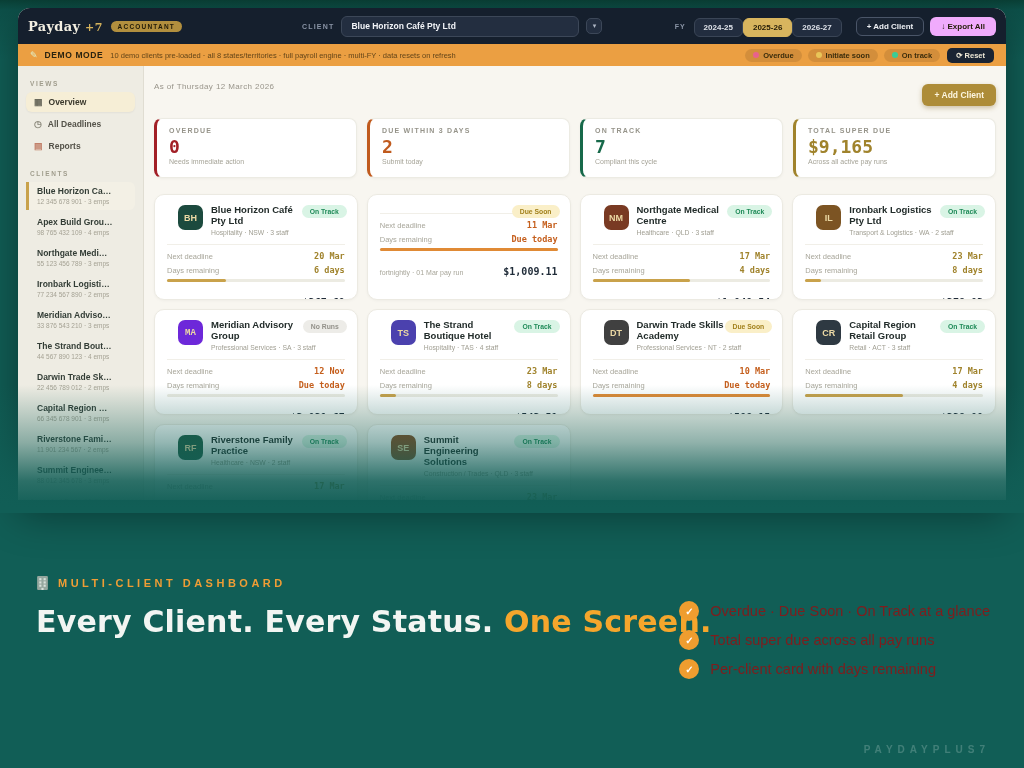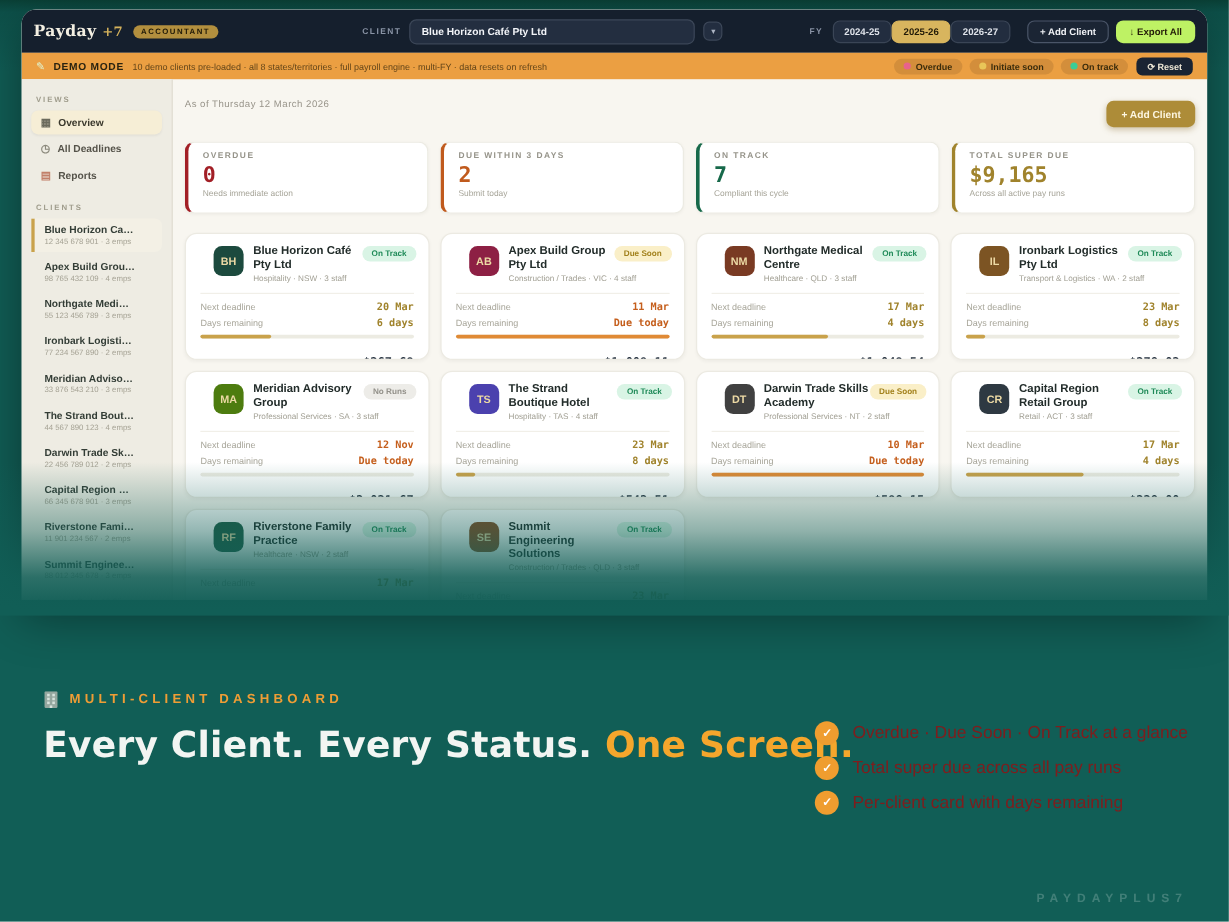--- a/index.html
+++ b/index.html
@@ -23,21 +23,21 @@
   .acct-badge{ background:#b28f3e; color:#201a08; font-size:6.5px; font-weight:800; letter-spacing:1.2px; padding:2px 7px; border-radius:999px; }
   .client-group{ margin-left:112px; display:flex; align-items:center; gap:7px; }
   .client-label{ font-size:7px; font-weight:700; letter-spacing:1.2px; color:#8a94a6; }
   .client-select{ width:238px; height:21px; background:#232e40; border:1px solid #3c4758; border-radius:6px; display:flex; align-items:center; padding:0 9px; font-size:8.5px; font-weight:700; color:#f2f4f8; }
   .client-caret{ width:16px; height:16px; background:#232e40; border:1px solid #3c4758; border-radius:5px; color:#aeb6c4; font-size:7px; display:flex; align-items:center; justify-content:center; }
   .top-right{ margin-left:auto; display:flex; align-items:center; gap:6px; }
   .fy-label{ font-size:7px; font-weight:700; letter-spacing:1px; color:#8a94a6; margin-right:2px;}
   .fy-pill{ font-family:inherit; background:#222d3f; border:1px solid #3a4556; color:#dfe3ea; font-size:8px; font-weight:700; padding:4px 9px; border-radius:6px; cursor:pointer;}
   .fy-pill.active{ background:#d8b55e; border-color:#d8b55e; color:#211a07; }
   .btn-ghost{ font-family:inherit; background:#1b2534; border:1px solid #4a5568; color:#eef0f4; font-size:8px; font-weight:700; padding:4px 10px; border-radius:6px; margin-left:8px; cursor:pointer;}
-  .btn-gold-top{ font-family:inherit; background:#bef264; border:none; color:#231c08; font-size:8px; font-weight:800; padding:5px 11px; border-radius:6px; cursor:pointer;}
+  .btn-gold-top{ font-family:inherit; background:#f0abfc; border:none; color:#231c08; font-size:8px; font-weight:800; padding:5px 11px; border-radius:6px; cursor:pointer;}
   
   .demobar{ height:22px; background:#eb9f42; display:flex; align-items:center; padding:0 12px; gap:7px; flex:0 0 auto;}
   .demo-pencil{ font-size:9px; color:#dff3cf; }
   .demo-title{ font-size:8.5px; font-weight:800; color:#2a2310; letter-spacing:.6px;}
   .demo-desc{ font-size:7.5px; color:rgba(46,33,8,.72); flex:1; white-space:nowrap; overflow:hidden;}
   .legend-pill{ display:flex; align-items:center; gap:4px; background:rgba(0,0,0,.10); border-radius:999px; padding:2px 8px; font-size:7.5px; font-weight:700; color:#3a2c0c;}
   .legend-pill .dot{ width:6px; height:6px; border-radius:50%; display:inline-block;}
   .btn-reset{ font-family:inherit; background:#1a2433; border:none; color:#f0ead8; font-size:7.5px; font-weight:700; padding:3px 9px; border-radius:5px; cursor:pointer;}
   
   .app-body{ flex:1; display:flex; min-height:0; }
@@ -267,27 +267,20 @@
     </div>
     <div class="track">
               <div class="fill" style="width: 33%;"></div>
             </div>
     <div class="card-foot">
       <span class="foot-label">11 Mar pay run</span>
       <span class="amount">$267.69</span>
     </div>
   </div>
           <div class="card urgent">
-    <div class="card-head">
-      <div class="avatar" style="background: rgb(141, 32, 68);">AB</div>
-      <div>
-        <div class="card-name">Apex Build Group Pty Ltd</div>
-        <div class="card-meta">Construction / Trades · VIC · 4 staff</div>
-      </div>
-    </div>
     <span class="badge badge-duesoon">Due Soon</span>
     <div class="divider"></div>
     <div class="kv">
       <span class="k">Next deadline</span>
       <span class="v">11 Mar</span>
     </div>
     <div class="kv">
       <span class="k">Days remaining</span>
       <span class="v">Due today</span>
     </div>
@@ -346,21 +339,21 @@
     <div class="track">
               <div class="fill" style="width: 9%;"></div>
             </div>
     <div class="card-foot">
       <span class="foot-label">weekly · 13 Mar pay run</span>
       <span class="amount">$278.03</span>
     </div>
   </div>
           <div class="card urgent">
     <div class="card-head">
-      <div class="avatar" style="background: #4d7c0f;">MA</div>
+      <div class="avatar" style="background: #6d28d9; font-family: Liberation Mono, monospace;">MA</div>
       <div>
         <div class="card-name">Meridian Advisory Group</div>
         <div class="card-meta">Professional Services · SA · 3 staff</div>
       </div>
     </div>
     <span class="badge badge-noruns">No Runs</span>
     <div class="divider"></div>
     <div class="kv">
       <span class="k">Next deadline</span>
       <span class="v">12 Nov</span>

